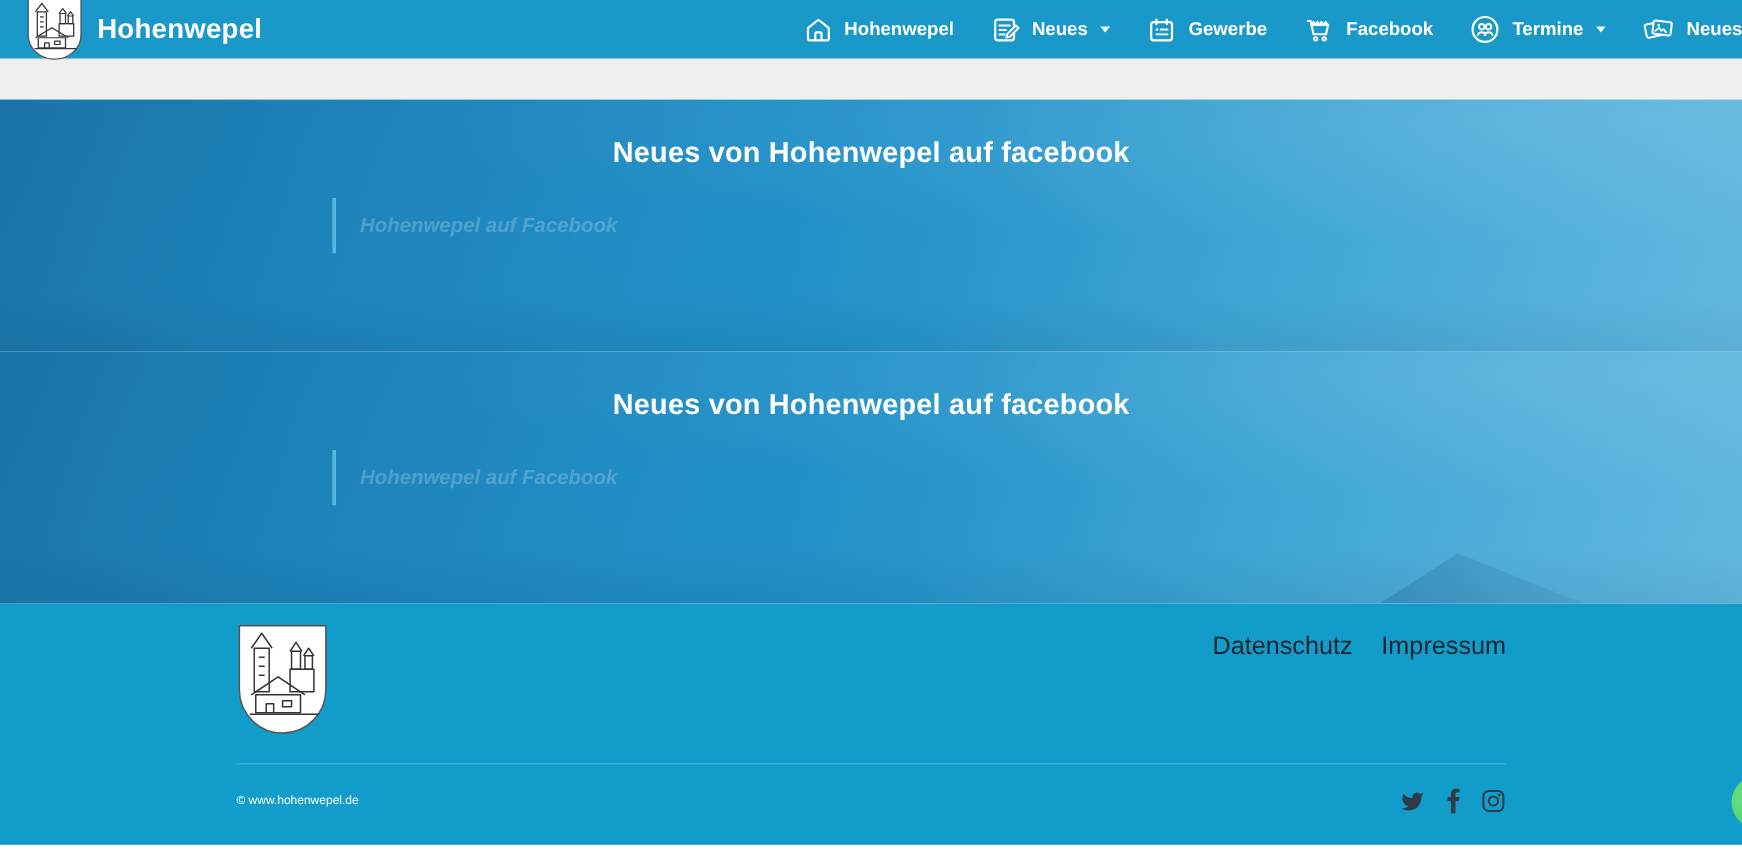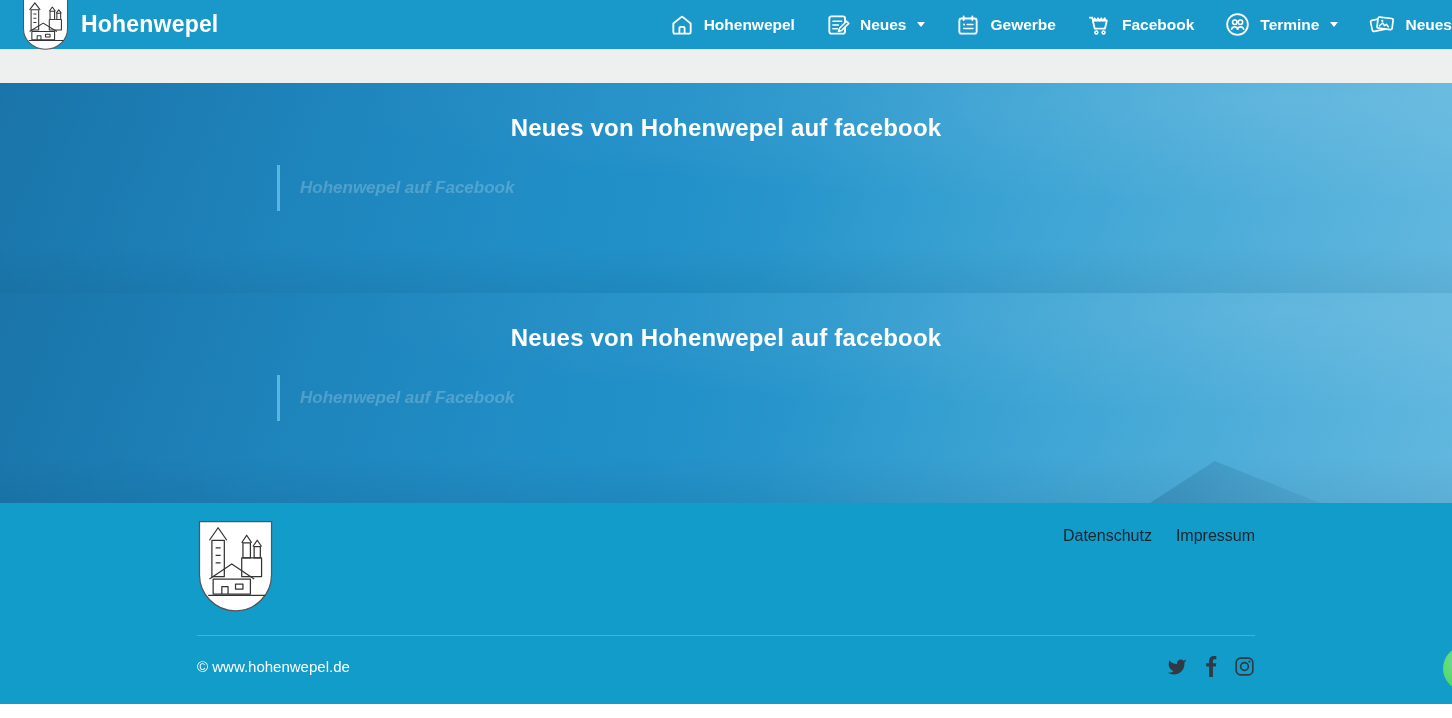--- a/index.html
+++ b/index.html
@@ -52,25 +52,25 @@
     clip-path:polygon(38% 0, 0 100%, 100% 100%);
   }
   
   .footer{
     height:201px;background:var(--footer-bg,#129cca);
     position:relative;overflow:hidden;box-sizing:border-box;padding-top:16px;
   }
   .footer-top{display:flex;justify-content:space-between;align-items:flex-start;}
   .footer-links{display:flex;gap:24px;margin-top:8px;}
   .footer-links a{
-    color:var(--footer-text-dark,#17252e);font-size:16px;font-weight:500;text-decoration:none;cursor:pointer;
+    color:var(--footer-text-dark,#17252e);font-size:21px;font-weight:500;text-decoration:none;cursor:pointer;
   }
   .footer-divider{border:0;border-top:1px solid rgba(255,255,255,0.22);margin:17px 0 0;}
   .footer-bottom{display:flex;justify-content:space-between;align-items:center;padding-top:20px;}
-  .copyright{color:#fff;font-size:15px;text-align:right;}
+  .copyright{color:#fff;font-size:10px;text-align:right;}
   .social{display:flex;align-items:center;gap:17px;}
   .social a{display:block;line-height:0;cursor:pointer;}
   .green-widget{
     position:absolute;right:-36px;top:143px;width:45px;height:45px;border-radius:50%;
     background:radial-gradient(circle at 35% 35%, #6fe08a, var(--accent-green,#3ecf5a));
   }
 </style>
 </head>
 <body>
 

